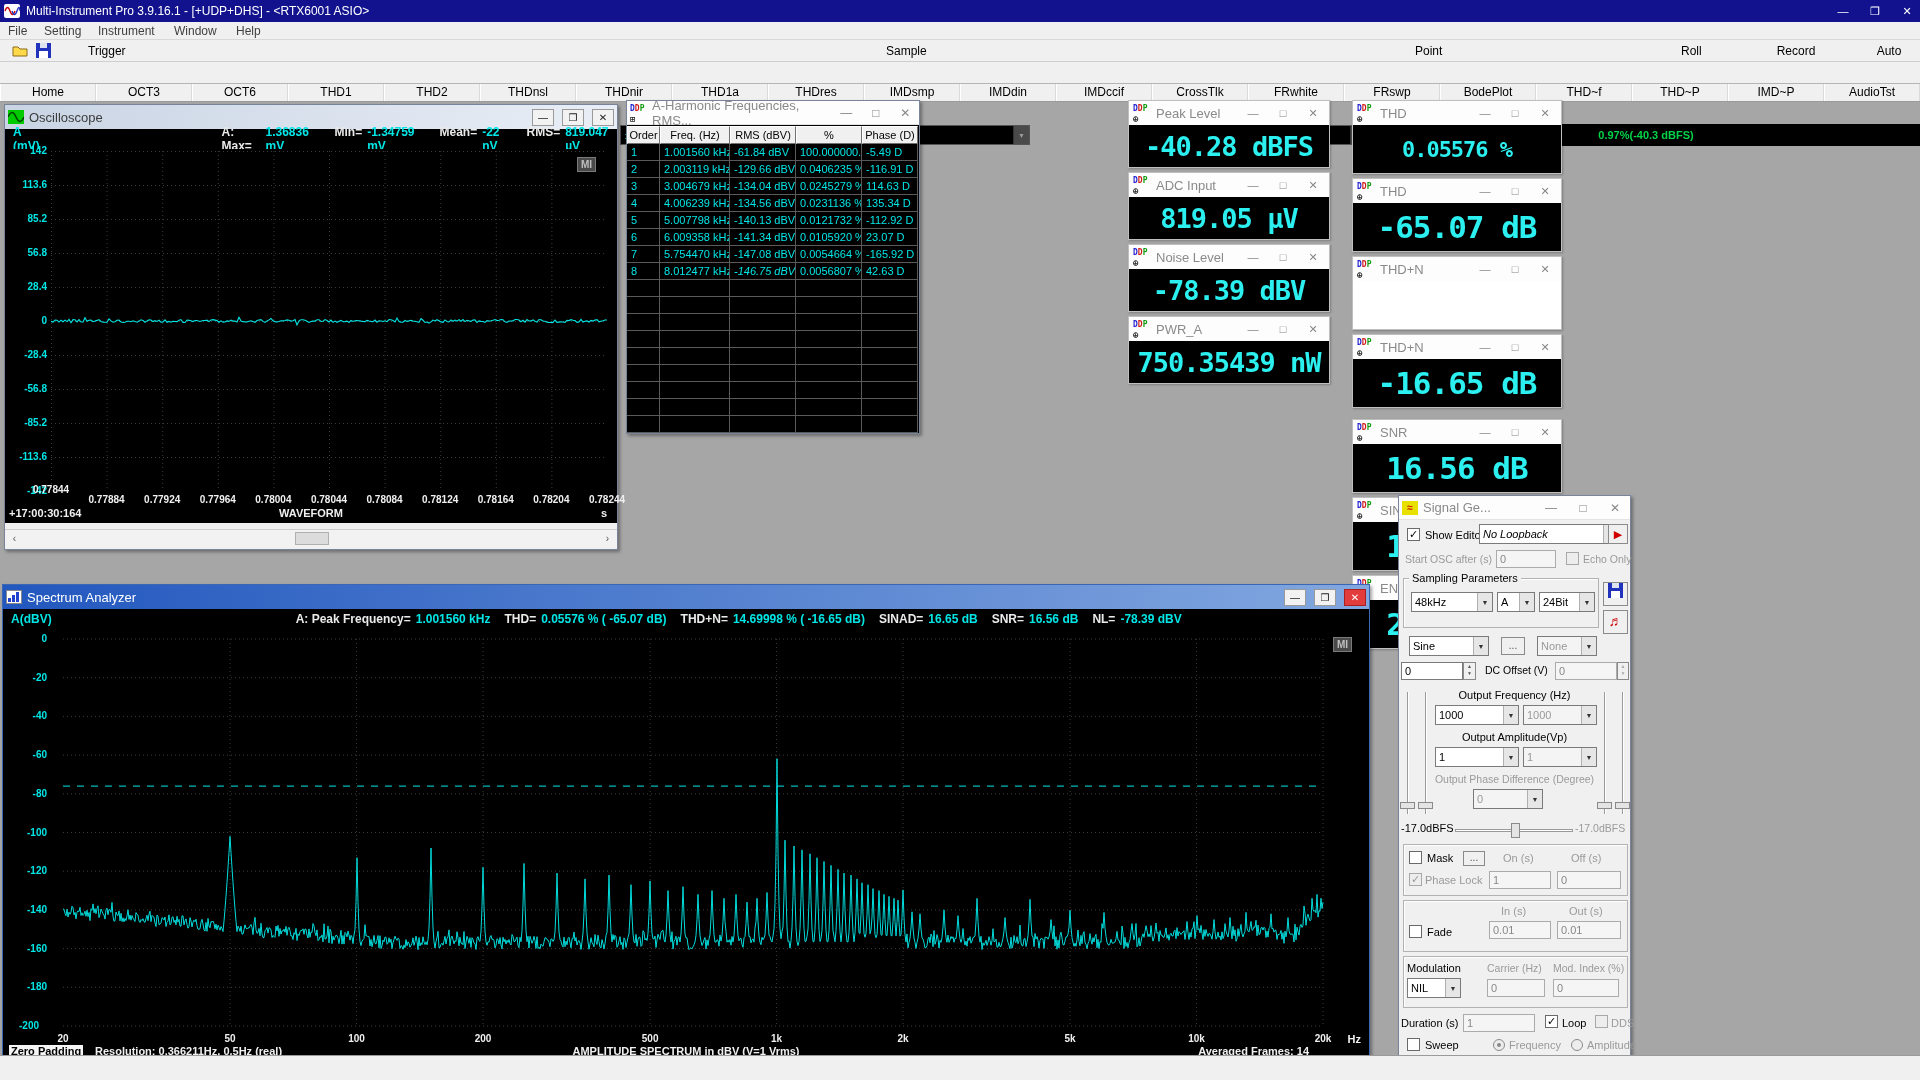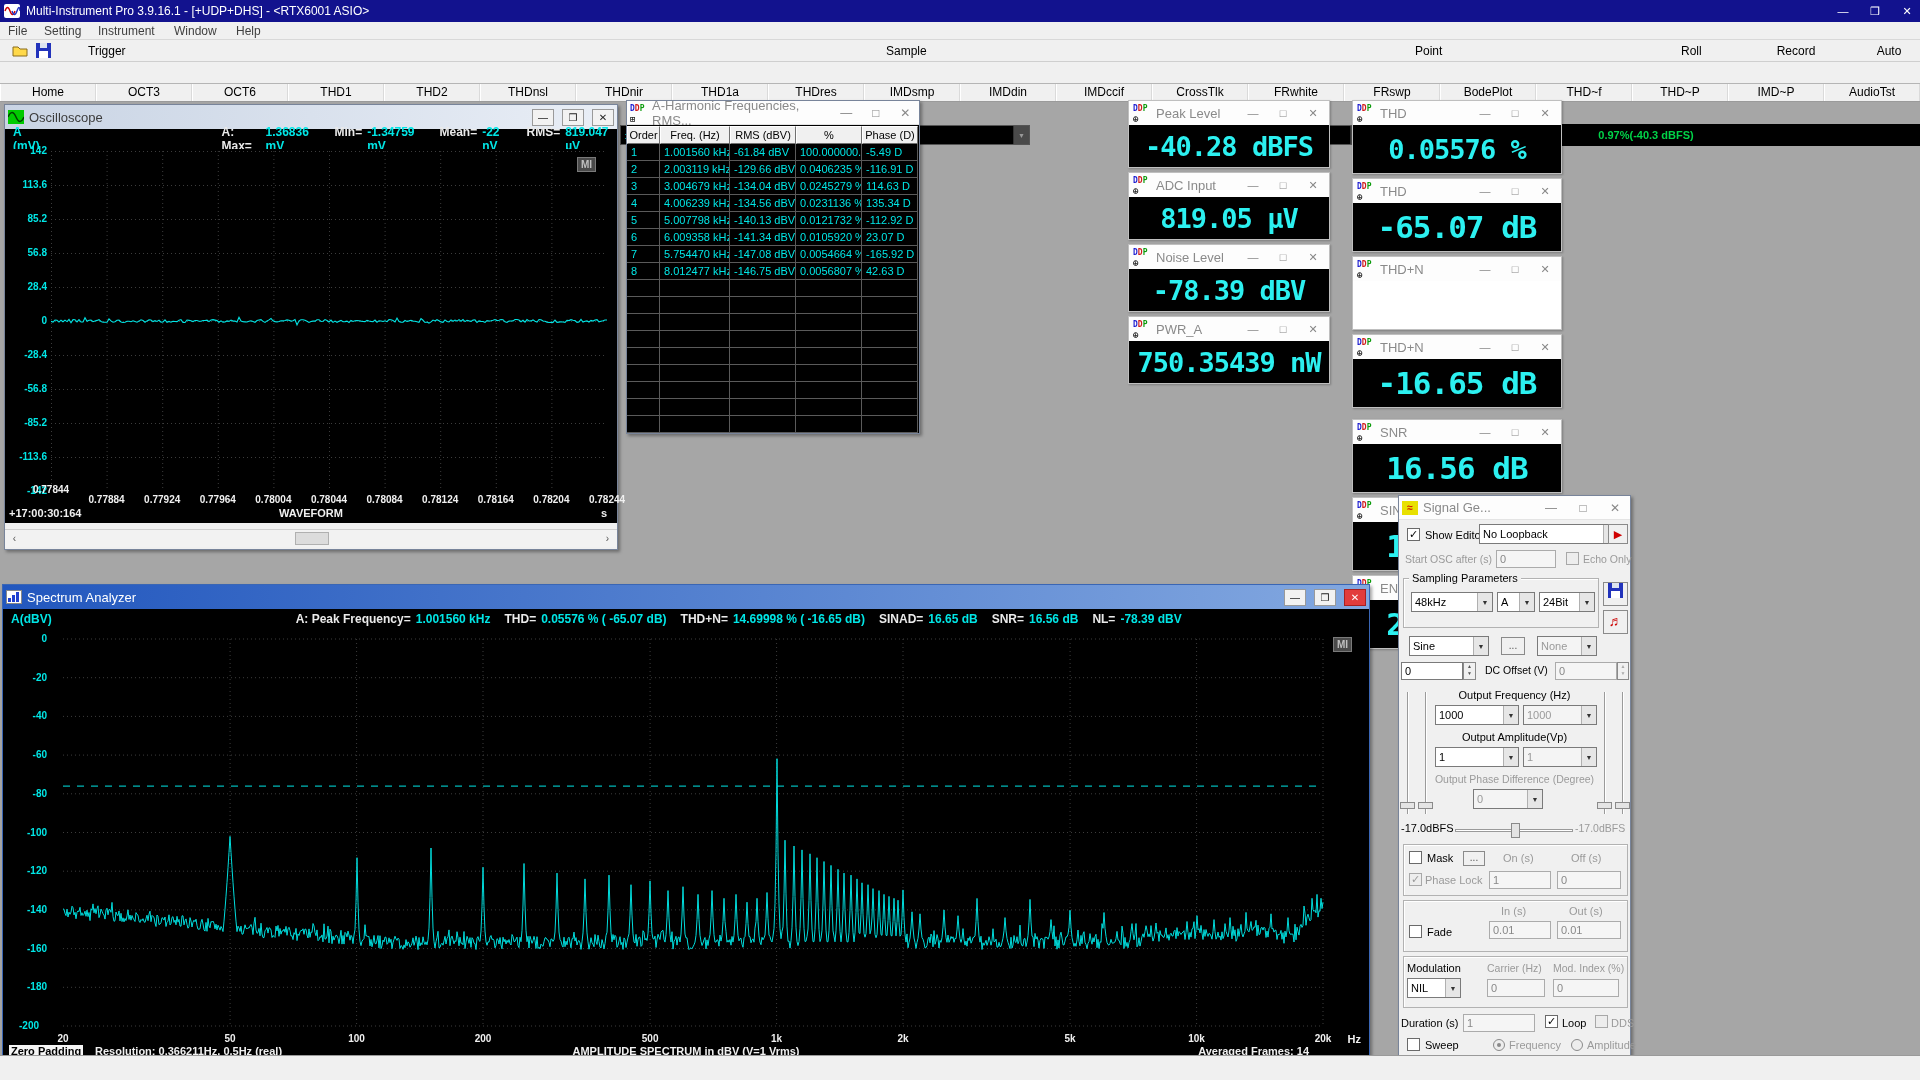--- a/index.html
+++ b/index.html
@@ -458,21 +458,21 @@
       <div style="position: absolute; left: 0px; top: 102px; right: 0px; height: 17px; display: flex;">
         <span class="tc" style="width: 33px; flex: 0 0 33px;">7</span>
         <span class="tc" style="width: 70px; flex: 0 0 70px;">5.754470 kHz</span>
         <span class="tc" style="width: 66px; flex: 0 0 66px;">-147.08 dBV</span>
         <span class="tc" style="width: 66px; flex: 0 0 66px;">0.0054664  %</span>
         <span class="tc" style="width: 56px; flex: 0 0 56px;">-165.92  D</span>
       </div>
       <div style="position: absolute; left: 0px; top: 119px; right: 0px; height: 17px; display: flex;">
         <span class="tc" style="width: 33px; flex: 0 0 33px;">8</span>
         <span class="tc" style="width: 70px; flex: 0 0 70px;">8.012477 kHz</span>
-        <span class="tc" style="width: 66px; flex: 0 0 66px;">-146.75 dBV</span>
+        <span class="tc" style="width: 66px; flex: 0 0 66px; font-style: italic;">-146.75 dBV</span>
         <span class="tc" style="width: 66px; flex: 0 0 66px;">0.0056807  %</span>
         <span class="tc" style="width: 56px; flex: 0 0 56px;">42.63  D</span>
       </div>
       <div style="position: absolute; left: 0px; top: 136px; right: 0px; height: 17px; display: flex;">
         <span class="tc" style="width: 33px; flex: 0 0 33px;"></span>
         <span class="tc" style="width: 70px; flex: 0 0 70px;"></span>
         <span class="tc" style="width: 66px; flex: 0 0 66px;"></span>
         <span class="tc" style="width: 66px; flex: 0 0 66px;"></span>
         <span class="tc" style="width: 56px; flex: 0 0 56px;"></span>
       </div>
@@ -588,21 +588,21 @@
 <div id="meters-right">
     <div class="mwin" style="left: 1352px; top: 100px; width: 210px; height: 74px;">
       <div class="mtitle">
         <span class="ddpi"><span style="color:#1b1bd0;">D</span><span style="color:#d01b1b;">D</span><span style="color:#0a9a0a;">P</span><i>⊕</i></span>
         <span>THD</span>
         <span class="mbtn spacer">—</span>
         <span class="mbtn">□</span>
         <span class="mbtn">✕</span>
       </div>
       <div class="mdisp">
-        <span style="font-size: 27px; letter-spacing: -1px; text-align: center;">0.05576 %</span>
+        <span style="font-size: 22px; letter-spacing: -1px; text-align: center;">0.05576 %</span>
       </div>
     </div>
     <div class="mwin" style="left: 1352px; top: 178px; width: 210px; height: 74px;">
       <div class="mtitle">
         <span class="ddpi"><span style="color:#1b1bd0;">D</span><span style="color:#d01b1b;">D</span><span style="color:#0a9a0a;">P</span><i>⊕</i></span>
         <span>THD</span>
         <span class="mbtn spacer">—</span>
         <span class="mbtn">□</span>
         <span class="mbtn">✕</span>
       </div>
@@ -674,21 +674,21 @@
     <span style="width:16px;height:14px;background:#e8e000;color:#d00000;font-weight:bold;font-size:10px;text-align:center;line-height:13px;">≈</span>
     <span>Signal Ge...</span>
     <span class="spacer"></span>
     <span class="cbtn">—</span>
     <span class="cbtn">□</span>
     <span class="cbtn">✕</span>
   </div>
 
   <span class="cb chk" style="left:8px;top:32px;"></span>
   <span class="sg-lbl" style="left:26px;top:33px;">Show Editor</span>
-  <div class="scombo" style="left:80px;top:28px;width:140px;">
+  <div class="scombo" style="left:80px;top:28px;width:140px;font-style:italic;">
       <span>No Loopback</span>
       <span class="ca">▼</span>
     </div>
   <span class="sbtn" style="left:209px;top:28px;width:20px;height:20px;color:#d00000;font-size:11px;line-height:18px;">▶</span>
 
   <span class="sg-lbl gray" style="left:6px;top:57px;font-size:10.5px;">Start OSC after (s)</span>
   <span class="fld dis" style="left:97px;top:54px;width:60px;">0</span>
   <span class="cb dis" style="left:167px;top:56px;"></span>
   <span class="sg-lbl gray" style="left:184px;top:57px;font-size:10.5px;">Echo Only</span>
 

